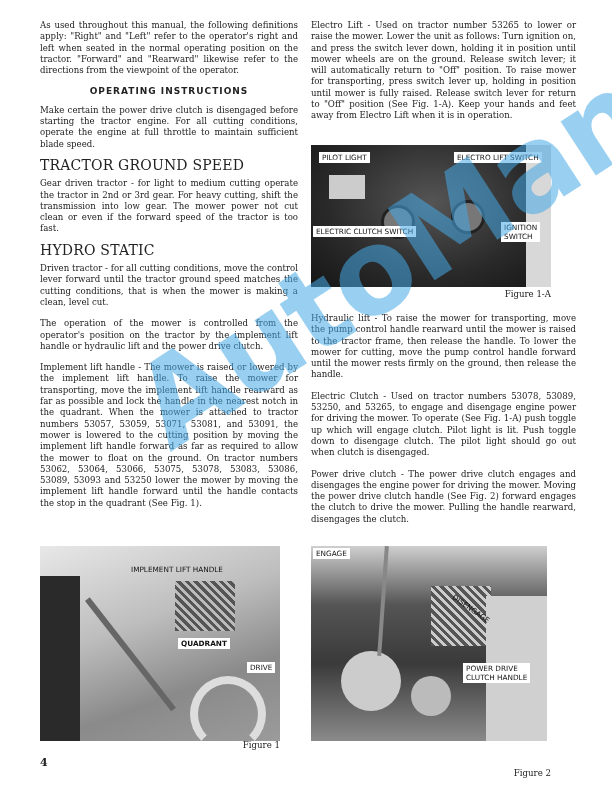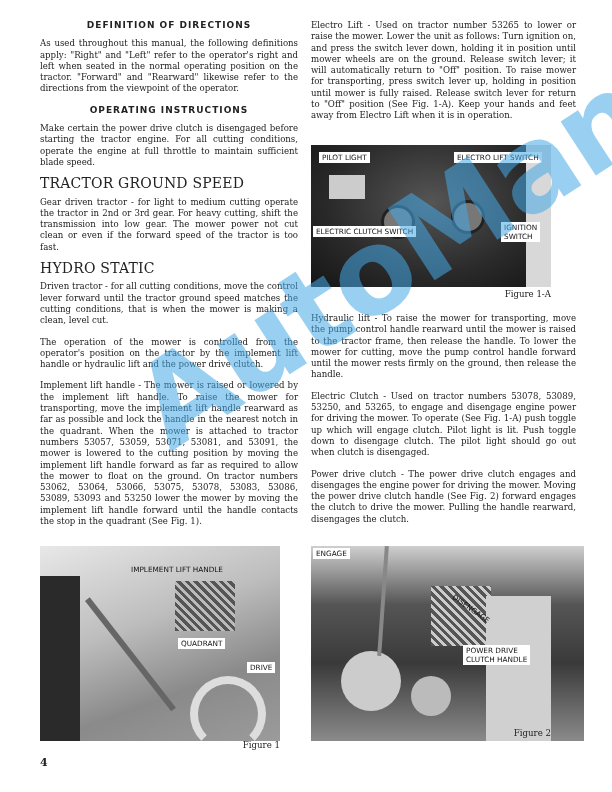--- a/index.html
+++ b/index.html
@@ -14,21 +14,20 @@
   .figure { position: absolute; background: #3a3a3a; overflow: hidden; margin-top: 6px; }
   .fig-label { position: absolute; background: #fff; color: #111; font-family: "DejaVu Sans", sans-serif; font-size: 7.3px; padding: 1px 3px; line-height: 9px; white-space: pre-line; }
   .caption { position: absolute; font-family: "DejaVu Serif", serif; font-size: 8.6px; text-align: right; }
   .page-number { position: absolute; left: 40px; top: 756px; font-family: "DejaVu Serif", serif; font-weight: bold; font-size: 11px; }
   .watermark { position: absolute; left: 110px; top: 360px; font-family: "DejaVu Sans", sans-serif; font-weight: bold; font-size: 118px; color: rgba(70,170,230,0.55); transform: rotate(-33deg); transform-origin: left top; white-space: nowrap; pointer-events: none; letter-spacing: -2px; }
 </style>
 </head>
 <body>
 
 <div class="col left">
-  <div class="h-caps">DEFINITION OF DIRECTIONS</div>
   <p>As used throughout this manual, the following definitions apply: "Right" and "Left" refer to the operator's right and left when seated in the normal operating position on the tractor. "Forward" and "Rearward" likewise refer to the directions from the viewpoint of the operator.</p>
   <div class="h-caps">OPERATING INSTRUCTIONS</div>
   <p>Make certain the power drive clutch is disengaged before starting the tractor engine. For all cutting conditions, operate the engine at full throttle to maintain sufficient blade speed.</p>
   <div class="h-plain">TRACTOR GROUND SPEED</div>
   <p>Gear driven tractor - for light to medium cutting operate the tractor in 2nd or 3rd gear. For heavy cutting, shift the transmission into low gear. The mower power not cut clean or even if the forward speed of the tractor is too fast.</p>
   <div class="h-plain">HYDRO STATIC</div>
   <p>Driven tractor - for all cutting conditions, move the control lever forward until the tractor ground speed matches the cutting conditions, that is when the mower is making a clean, level cut.</p>
   <p>The operation of the mower is controlled from the operator's position on the tractor by the implement lift handle or hydraulic lift and the power drive clutch.</p>
   <p><span class="u">Implement lift handle</span><span> - The mower is raised or lowered by the implement lift handle. To raise the mower for transporting, move the implement lift handle rearward as far as possible and lock the handle in the nearest notch in the quadrant. When the mower is attached to tractor numbers 53057, 53059, 53071, 53081, and 53091, the mower is lowered to the cutting position by moving the implement lift handle forward as far as required to allow the mower to float on the ground. On tractor numbers 53062, 53064, 53066, 53075, 53078, 53083, 53086, 53089, 53093 and 53250 lower the mower by moving the implement lift handle forward until the handle contacts the stop in the quadrant (See Fig. 1).</span></p>
 </div>
@@ -55,33 +54,33 @@
 SWITCH</div>
 </div>
 <div class="caption" style="left:311px; top:289px; width:240px;">Figure 1-A</div>
 
 <div class="figure" style="left:40px; top:540px; width:240px; height:195px; background: linear-gradient(160deg, #e8e8e8 0%, #bdbdbd 40%, #8a8a8a 70%, #9b9b9b 100%);">
   <div style="position:absolute;left:0;top:30px;width:40px;height:165px;background:#2a2a2a;"></div>
   <div style="position:absolute;left:135px;top:35px;width:60px;height:50px;background:repeating-linear-gradient(45deg,#555 0 3px,#bbb 3px 6px);"></div>
   <div style="position:absolute;left:45px;top:55px;width:6px;height:140px;background:#666;transform:rotate(-38deg);transform-origin:top left;"></div>
   <div style="position:absolute;left:150px;top:130px;width:60px;height:60px;border-radius:50%;border:8px solid #ddd;border-bottom-color:transparent;"></div>
   <div class="fig-label" style="left:88px;top:18px;background:transparent;">IMPLEMENT LIFT HANDLE</div>
-  <div class="fig-label" style="left:138px;top:92px;">QUADRANT</div>
+  <div class="fig-label" style="left:138px;top:92px;font-weight:bold;">QUADRANT</div>
   <div class="fig-label" style="left:207px;top:116px;">DRIVE</div>
 </div>
 <div class="caption" style="left:40px; top:740px; width:240px;">Figure 1</div>
 
-<div class="figure" style="left:311px; top:540px; width:273px; height:195px; background: linear-gradient(180deg, #cfcfcf 0%, #555 30%, #3a3a3a 60%, #8a8a8a 100%);">
+<div class="figure" style="left:311px; top:540px; width:236px; height:195px; background: linear-gradient(180deg, #cfcfcf 0%, #555 30%, #3a3a3a 60%, #8a8a8a 100%);">
   <div style="position:absolute;left:120px;top:40px;width:60px;height:60px;background:repeating-linear-gradient(45deg,#555 0 3px,#ccc 3px 6px);"></div>
   <div style="position:absolute;left:30px;top:105px;width:60px;height:60px;border-radius:50%;background:#ccc;"></div>
   <div style="position:absolute;left:100px;top:130px;width:40px;height:40px;border-radius:50%;background:#bbb;"></div>
   <div style="position:absolute;left:70px;top:0;width:4px;height:110px;background:#888;transform:rotate(4deg);"></div>
   <div style="position:absolute;left:175px;top:50px;width:65px;height:145px;background:#d0d0d0;"></div>
   <div class="fig-label" style="left:2px;top:2px;">ENGAGE</div>
   <div class="fig-label" style="left:143px;top:44px;transform:rotate(35deg);transform-origin:left top;background:transparent;">DISENGAGE</div>
-  <div class="fig-label" style="left:152px;top:99px;">POWER DRIVE
+  <div class="fig-label" style="left:152px;top:117px;">POWER DRIVE
 CLUTCH HANDLE</div>
 </div>
-<div class="caption" style="left:311px; top:728px; width:240px;">Figure 2</div>
+<div class="caption" style="left:311px; top:768px; width:240px;">Figure 2</div>
 
 <div class="page-number">4</div>
 
 <div class="watermark">AutoManual</div>
 
 </body></html>

